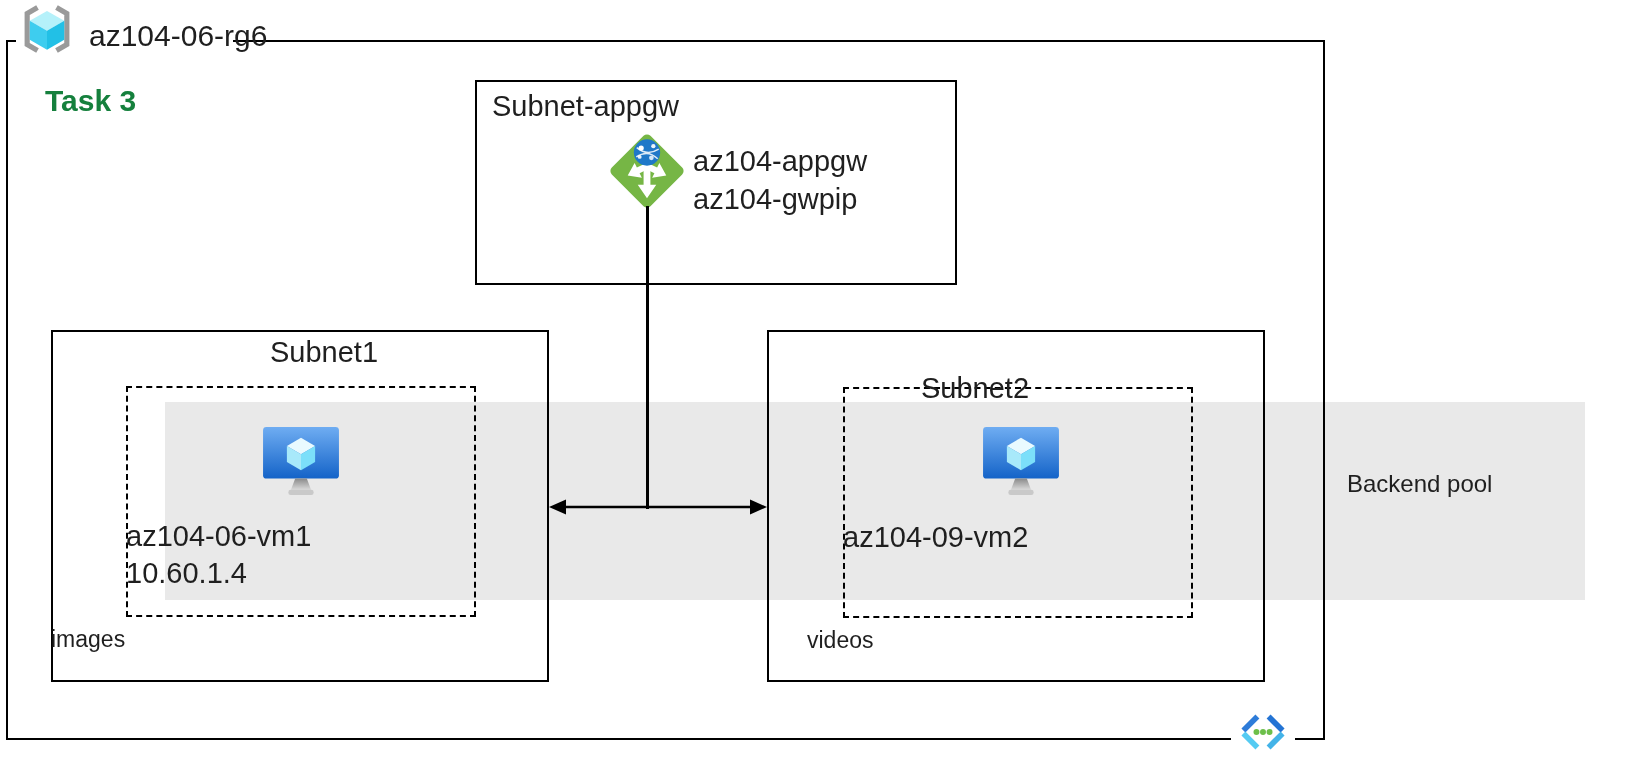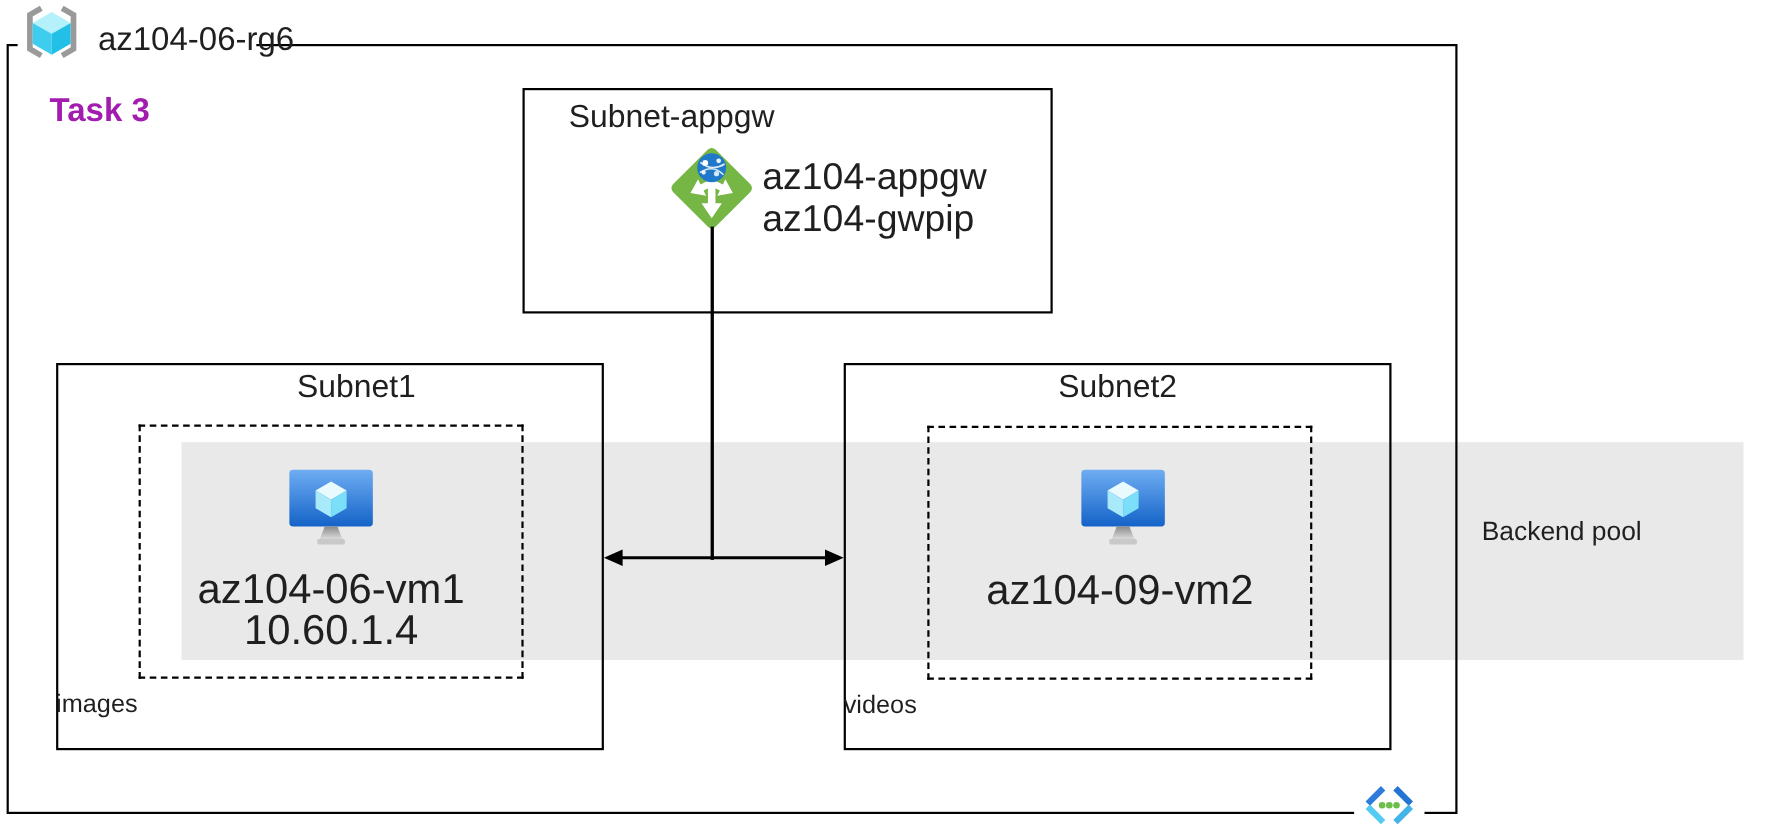--- a/index.html
+++ b/index.html
@@ -11,51 +11,51 @@
 
   
   .band{left:165px;top:402px;width:1420px;height:198px;background:#e9e9e9;z-index:1;}
 
   
   .rg-frame{left:6px;top:40px;width:1319px;height:700px;border:2.5px solid #000;box-sizing:border-box;background:transparent;z-index:2;}
   .rg-top-mask{left:16px;top:34px;width:217px;height:13px;background:#fff;z-index:3;}
   .rg-icon{left:19px;top:4px;z-index:4;}
   .rg-label{left:89px;top:19px;font-size:30px;z-index:4;white-space:nowrap;}
 
-  .task-label{left:45px;top:84px;font-size:30px;font-weight:bold;color:#a21caf;z-index:4;}
+  .task-label{left:45px;top:84px;font-size:30px;font-weight:bold;color:#15803d;z-index:4;}
 
   
   .appgw-box{left:475px;top:80px;width:482px;height:205px;border:2.5px solid #000;box-sizing:border-box;background:#fff;z-index:2;}
-  .appgw-title{left:517px;top:90px;font-size:29px;z-index:4;white-space:nowrap;}
+  .appgw-title{left:492px;top:90px;font-size:29px;z-index:4;white-space:nowrap;}
   .appgw-icon{left:608px;top:132px;z-index:5;}
-  .appgw-text{left:693px;top:142px;font-size:34px;line-height:38px;z-index:4;white-space:nowrap;}
+  .appgw-text{left:693px;top:142px;font-size:29px;line-height:38px;z-index:4;white-space:nowrap;}
 
   
   .connector{left:646px;top:206px;width:3px;height:303px;background:#000;z-index:6;}
   .subnets-arrow{left:548px;top:494px;z-index:6;}
 
   
   .subnet-box{width:498px;height:352px;border:2.5px solid #000;box-sizing:border-box;background:transparent;z-index:3;}
   .subnet1-box{left:51px;top:330px;}
   .subnet2-box{left:767px;top:330px;}
   .subnet-title{top:336px;width:498px;text-align:center;font-size:29px;z-index:4;}
   .subnet1-title{left:51px;margin-left:24px;}
-  .subnet2-title{left:767px;}
+  .subnet2-title{left:726px;margin-top:36px;}
   .dashed-box{width:350px;height:231px;border:2.5px dashed #000;box-sizing:border-box;background:transparent;z-index:3;}
   .dashed1{left:126px;top:386px;}
   .dashed2{left:843px;top:387px;}
   .vm-icon{z-index:5;}
   .vm1-icon{left:262px;top:426px;}
   .vm2-icon{left:982px;top:426px;}
-  .vm-text{width:350px;text-align:center;font-size:38px;line-height:37px;z-index:4;}
+  .vm-text{width:350px;font-size:29px;line-height:37px;z-index:4;}
   .vm1-text{left:126px;top:518px;}
   .vm2-text{left:843px;top:519px;}
   .store-label{width:498px;font-size:23px;z-index:4;}
   .images-label{left:51px;top:626px;}
-  .videos-label{left:767px;top:627px;}
+  .videos-label{left:767px;top:627px;padding-left:40px;}
 
   
   .backend-label{left:1347px;top:470px;font-size:24px;z-index:4;white-space:nowrap;}
 
   
   .vnet-mask{left:1231px;top:708px;width:64px;height:48px;background:#fff;z-index:4;}
   .vnet-icon{left:1235px;top:710px;z-index:5;}
 </style>
 </head>
 <body>

